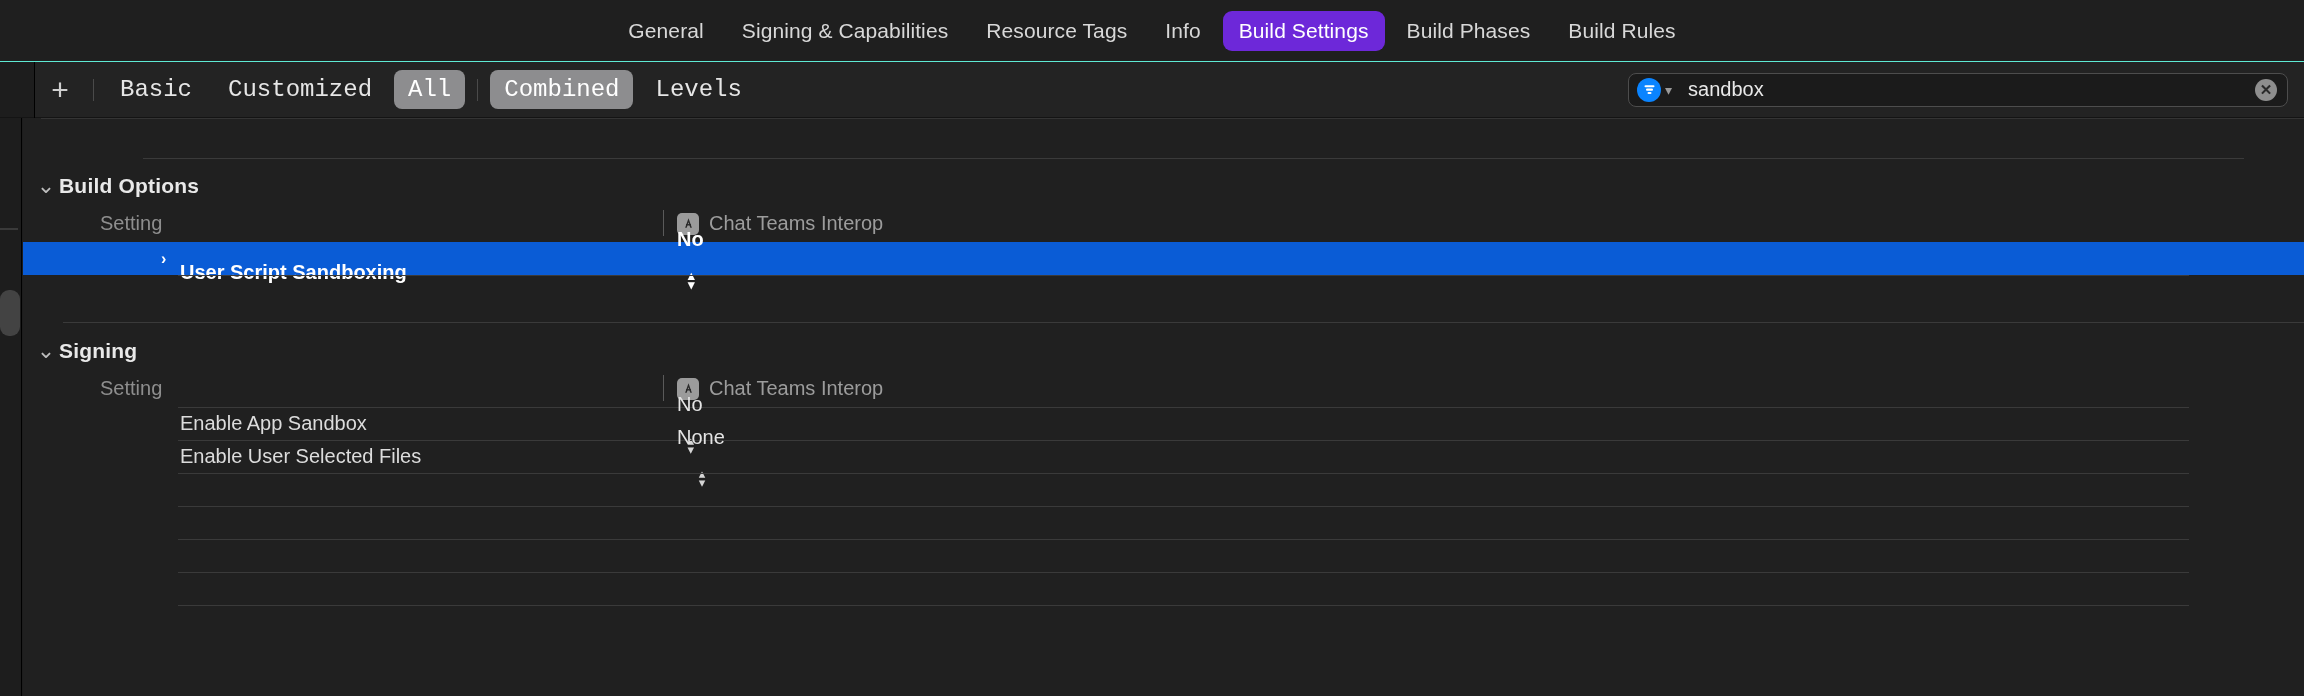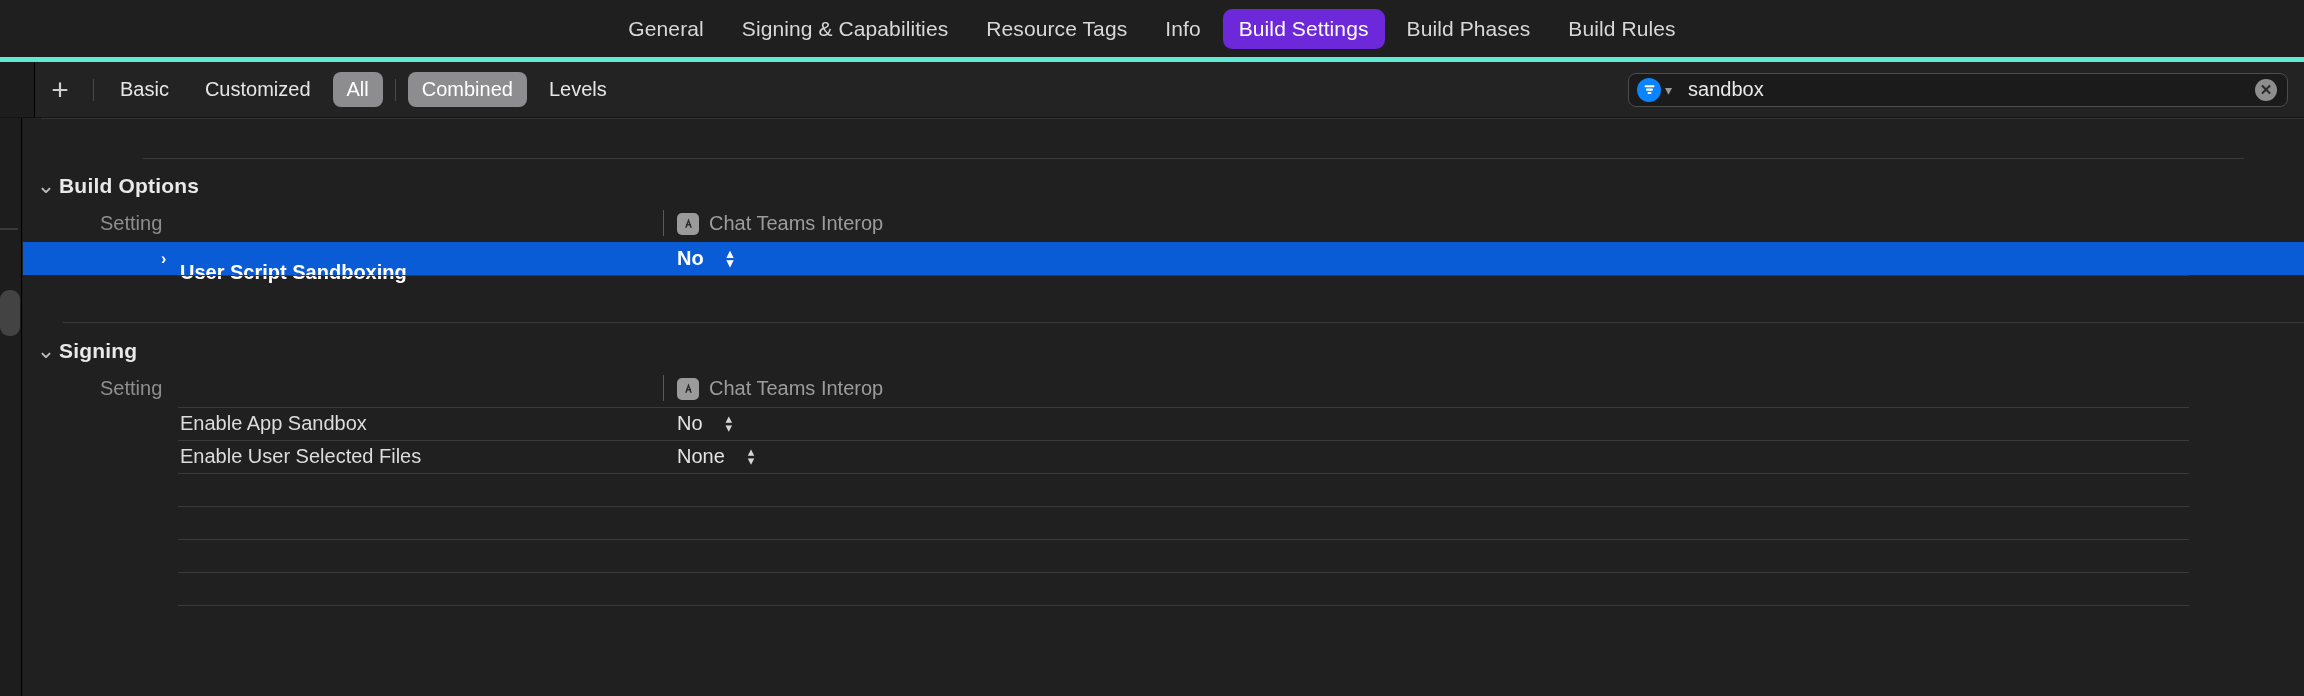--- a/index.html
+++ b/index.html
@@ -12,21 +12,21 @@
     -webkit-font-smoothing: antialiased;
   }
 
   .window { position: relative; width: 2304px; height: 696px; background: #1d1d1d; }
 
   
   .tabbar {
     position: absolute; left: 0; top: 0; width: 2304px; height: 62px;
     background: #1f1f1f;
     display: flex; align-items: center; justify-content: center;
-    border-bottom: 5px solid #5eead4;
+    border-bottom: 1px solid #5eead4;
   }
   .tabs { display: flex; align-items: center; gap: 6px; }
   .tab {
     font-size: 21px; color: #d8d8d8;
     padding: 8px 16px; border-radius: 9px;
     white-space: nowrap; letter-spacing: .1px;
     cursor: default;
   }
   .tab.active { background: #3c5madd; }
   .tab.active { background: #6d28d9; color: #ffffff; }
@@ -41,23 +41,23 @@
   .toolbar-left-gutter { width: 34px; height: 100%; background: #1d1d1d; }
   .vrule { width: 1px; height: 56px; background: #000; }
   .plus-btn {
     width: 50px; height: 56px;
     display: flex; align-items: center; justify-content: center;
     color: #cfcfcf; font-size: 30px; font-weight: 300; line-height: 1;
     cursor: default;
   }
   .sep-thin { width: 1px; height: 22px; background: #4a4a4a; margin: 0 8px; }
   .seg {
-    font-size: 20px; color: #e6e6e6;
+    font-size: 24px; color: #e6e6e6;
     padding: 6px 14px; border-radius: 8px; margin: 4px 4px;
-    white-space: nowrap; cursor: default;
+    white-space: nowrap; cursor: default; font-family: Liberation Mono, monospace;
   }
   .seg.on { background: #8d8d8f; color: #ffffff; }
   .toolbar-spacer { flex: 1 1 auto; }
 
   .searchfield {
     position: relative;
     width: 660px; height: 34px; margin-right: 16px;
     background: #1b1b1b; border: 1px solid #4d4d4d; border-radius: 8px;
     display: flex; align-items: center; padding: 0 10px 0 8px;
   }
@@ -133,21 +133,21 @@
     position: absolute; left: 155px; right: 115px; top: 0; height: 1px; background: #3a3a3a;
   }
   .row .name {
     font-size: 20px; color: #dcdcdc; padding-left: 157px; white-space: nowrap;
   }
   .row .row-chevron {
     position: absolute; left: 138px; color: #ffffff; font-size: 16px; font-weight: 700;
   }
   .row .value {
     position: absolute; left: 654px; display: flex; align-items: center; gap: 21px;
-    font-size: 20px; color: #e4e4e4; white-space: nowrap;
+    font-size: 20px; color: #e4e4e4; white-space: nowrap; flex-direction: column;
   }
   .stepper {
     display: inline-flex; flex-direction: column; align-items: center;
     line-height: .62; font-size: 13px; color: #d5d5d5; margin-left: 2px;
   }
 
   .row.selected {
     background: #0a5cd6;
   }
   .row.selected .name { color: #ffffff; font-weight: 700; margin-top: 28px; }

